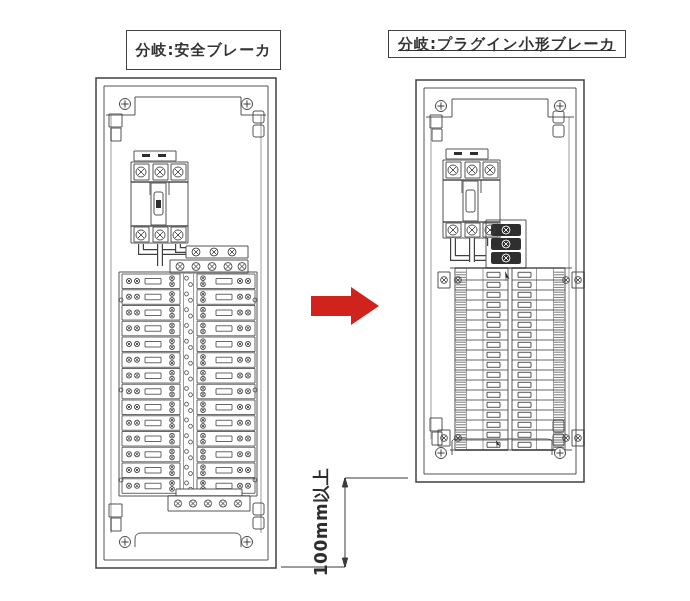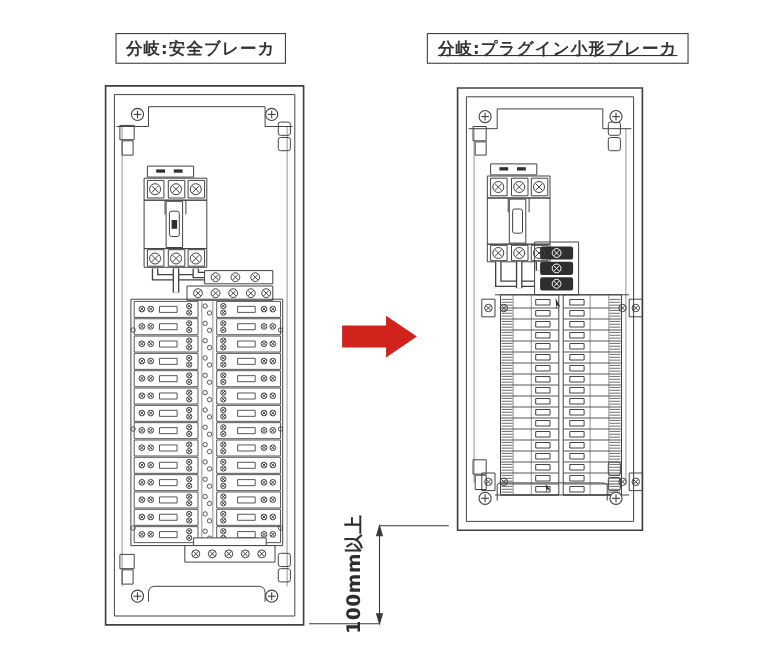--- a/index.html
+++ b/index.html
@@ -1,21 +1,21 @@
 <!DOCTYPE html>
 <html><head>
 <meta charset="utf-8">
 <style>
   html,body{margin:0;padding:0;background:#fff;}
   .canvas{position:relative;width:690px;height:601px;background:#ffffff;overflow:hidden;
           font-family:"DejaVu Sans","Liberation Sans",sans-serif;}
   .label-box{position:absolute;box-sizing:border-box;border:1.6px solid #3f3f3f;color:#333;
              display:flex;align-items:center;justify-content:center;
              font-size:15px;font-weight:600;letter-spacing:1px;background:#fff;white-space:nowrap;}
-  #label-left{left:105px;top:30px;width:155px;height:28px;}
+  #label-left{left:126px;top:30px;width:155px;height:40px;}
   #label-right{left:388px;top:30px;width:238px;height:28px;text-decoration:underline;}
   .dim-label{position:absolute;left:261px;top:511px;width:120px;height:22px;
              transform:rotate(-90deg);transform-origin:center;
              font-size:17px;font-weight:700;color:#2d2d2d;text-align:center;letter-spacing:.5px;}
   svg{position:absolute;left:0;top:0;}
   svg *{vector-effect:non-scaling-stroke;}
   .st{stroke:#414141;fill:none;stroke-width:.9px;}
   .thick{stroke:#414141;fill:none;stroke-width:1.5px;}
   .thin{stroke:#5a5a5a;fill:none;stroke-width:.6px;}
   .wfill{stroke:#414141;fill:#ffffff;stroke-width:.9px;}

